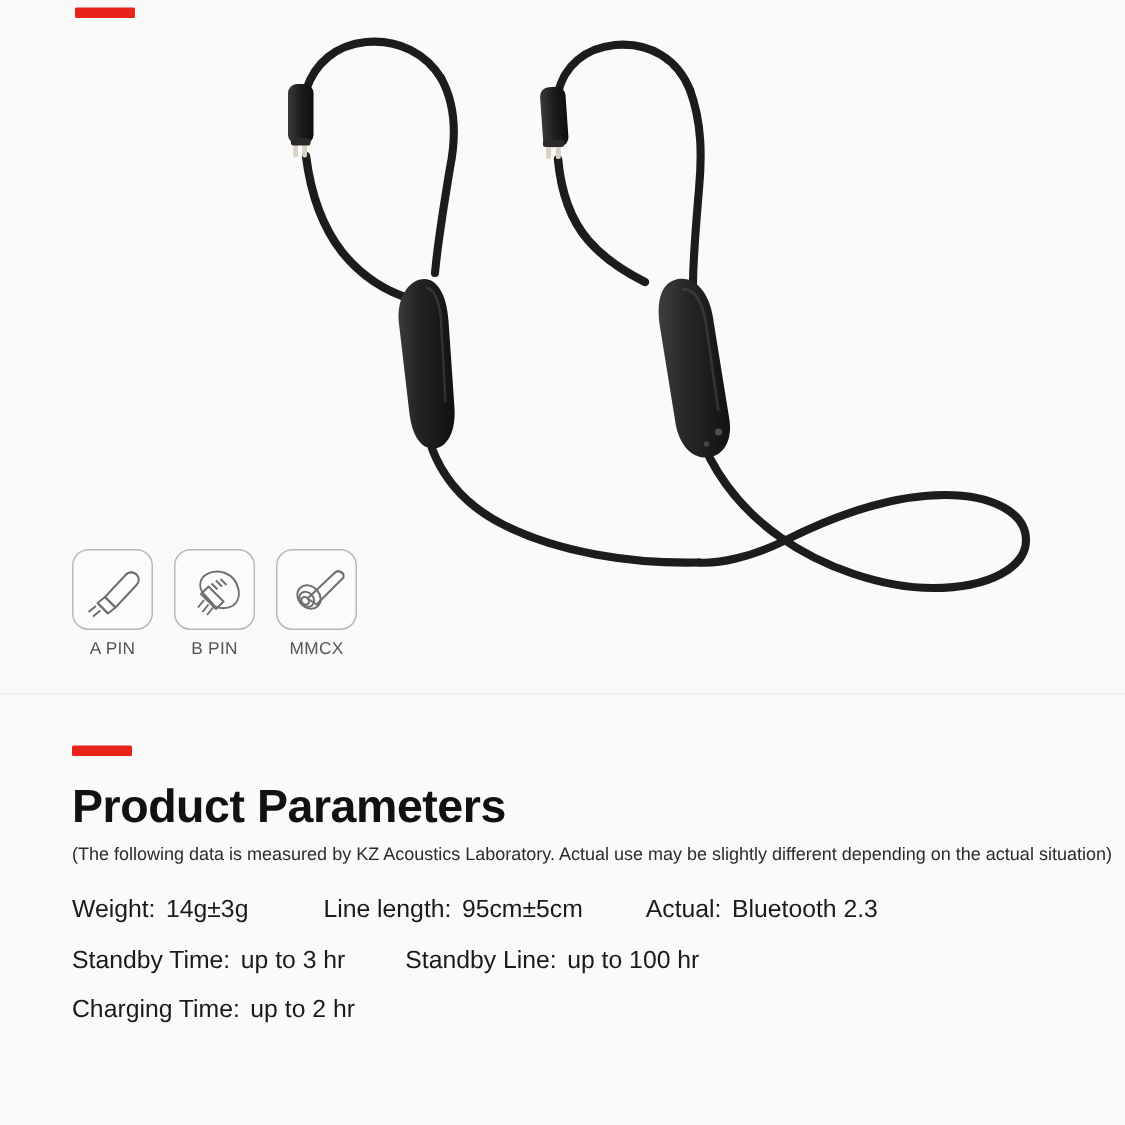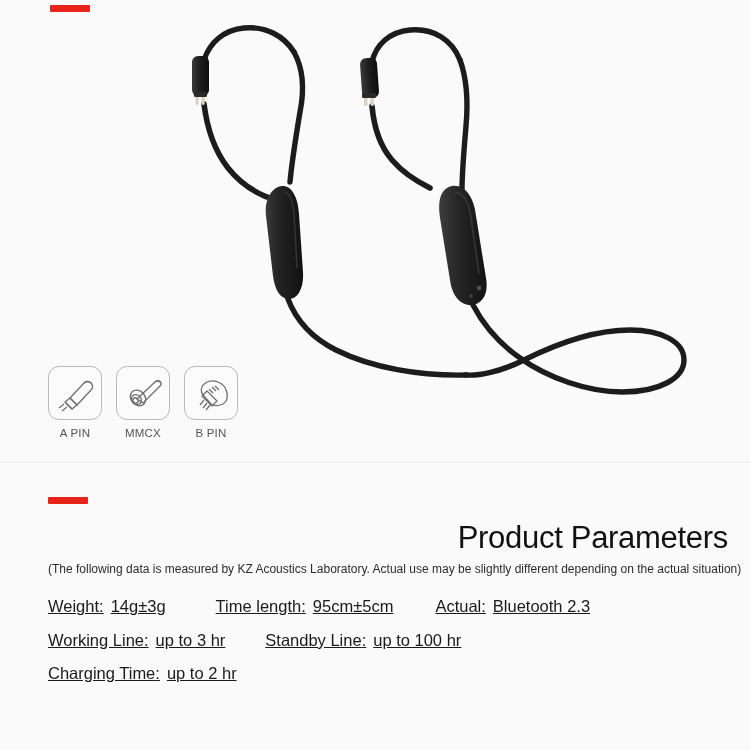--- a/index.html
+++ b/index.html
@@ -12,21 +12,20 @@
     background: #fafafa;
     font-family: "Liberation Sans", sans-serif;
     color: #1a1a1a;
     overflow: hidden;
     position: relative;
   }
   .page {
     position: relative;
     width: 750px;
     height: 750px;
-    text-align: right;
   }
 
   
   .accent-bar {
     position: absolute;
     width: 40px;
     height: 7px;
     background: #e8231a;
     border-radius: 1px;
   }
@@ -90,36 +89,35 @@
 
   
   .params {
     position: absolute;
     left: 48px;
     top: 520px;
     width: 680px;
   }
   .section-title {
     font-size: 31px;
-    font-weight: normal;
+    font-weight: bold;
     letter-spacing: -0.3px;
     color: #111111;
     margin: 0;
     line-height: 1.15;
   }
   .section-note {
     margin-top: 6px;
     font-size: 12px;
     color: #2b2b2b;
     line-height: 1.3;
     white-space: nowrap;
   }
   .spec-list {
     margin-top: 21px;
-    text-decoration: underline;
   }
   .spec-row {
     display: flex;
     align-items: baseline;
     font-size: 16.5px;
     color: #1a1a1a;
     line-height: 1.0;
     margin-bottom: 17px;
     white-space: nowrap;
   }
@@ -228,82 +226,82 @@
           </g>
         </svg>
       </div>
       <div class="icon-label">A PIN</div>
     </div>
 
     <div class="icon-item">
       <div class="icon-box">
         <svg width="44" height="44" viewBox="0 0 44 44">
           <g stroke="#6e6e6e" stroke-width="1.3" fill="none" stroke-linejoin="round">
-            <path d="M16,28 L34,11 C36,9 39,10 40,12 L40,14 L22,32 Z"></path>
-            <ellipse cx="17" cy="27" rx="7" ry="8.5" transform="rotate(-43 17 27)"></ellipse>
-            <ellipse cx="15.5" cy="28.5" rx="4.4" ry="5.4" transform="rotate(-43 15.5 28.5)"></ellipse>
-            <ellipse cx="14.5" cy="29.5" rx="2.3" ry="2.8" transform="rotate(-43 14.5 29.5)"></ellipse>
-            <path d="M34,11 C36,9 39,10 40,12"></path>
-          </g>
-        </svg>
-      </div>
-      <div class="icon-label">MMCX</div>
-    </div>
-
-    <div class="icon-item">
-      <div class="icon-box">
-        <svg width="44" height="44" viewBox="0 0 44 44">
-          <g stroke="#6e6e6e" stroke-width="1.3" fill="none" stroke-linejoin="round">
             <path d="M14,14 C18,10 24,9 29,11 C34,13 37,17 38,22 C39,27 37,31 34,33"></path>
             <path d="M14,14 C12,17 12,21 14,24 L22,33"></path>
             <path d="M22,33 C25,35 30,35 34,33"></path>
             <path d="M18,20 L28,30 L23,35 L13,25 Z"></path>
             <path d="M20,18 L24,22 M23,16 L27,20 M26,15 L30,19"></path>
             <path d="M15,29 L11,34 M18,32 L14,37 M21,34 L17,39"></path>
           </g>
         </svg>
       </div>
       <div class="icon-label">B PIN</div>
     </div>
 
+    <div class="icon-item">
+      <div class="icon-box">
+        <svg width="44" height="44" viewBox="0 0 44 44">
+          <g stroke="#6e6e6e" stroke-width="1.3" fill="none" stroke-linejoin="round">
+            <path d="M16,28 L34,11 C36,9 39,10 40,12 L40,14 L22,32 Z"></path>
+            <ellipse cx="17" cy="27" rx="7" ry="8.5" transform="rotate(-43 17 27)"></ellipse>
+            <ellipse cx="15.5" cy="28.5" rx="4.4" ry="5.4" transform="rotate(-43 15.5 28.5)"></ellipse>
+            <ellipse cx="14.5" cy="29.5" rx="2.3" ry="2.8" transform="rotate(-43 14.5 29.5)"></ellipse>
+            <path d="M34,11 C36,9 39,10 40,12"></path>
+          </g>
+        </svg>
+      </div>
+      <div class="icon-label">MMCX</div>
+    </div>
+
   </div>
 
   <div class="divider"></div>
 
   <div class="accent-bar accent-mid"></div>
 
   <div class="params">
     <h1 class="section-title">Product Parameters</h1>
     <div class="section-note">(The following data is measured by KZ Acoustics Laboratory. Actual use may be slightly different depending on the actual situation)</div>
 
     <div class="spec-list">
 
       <div class="spec-row">
         <span class="spec-item">
           <span class="spec-key">Weight</span>
             <span class="spec-sep">:</span>
             <span class="spec-val">14g±3g</span>
         </span>
         <span class="gap-1"></span>
         <span class="spec-item">
-          <span class="spec-key">Time length</span>
+          <span class="spec-key">Line length</span>
             <span class="spec-sep">:</span>
             <span class="spec-val">95cm±5cm</span>
         </span>
         <span class="gap-2"></span>
         <span class="spec-item">
           <span class="spec-key">Actual</span>
             <span class="spec-sep">:</span>
             <span class="spec-val">Bluetooth 2.3</span>
         </span>
       </div>
 
       <div class="spec-row">
         <span class="spec-item">
-          <span class="spec-key">Working Line</span>
+          <span class="spec-key">Standby Time</span>
             <span class="spec-sep">:</span>
             <span class="spec-val">up to 3 hr</span>
         </span>
         <span class="gap-3"></span>
         <span class="spec-item">
           <span class="spec-key">Standby Line</span>
             <span class="spec-sep">:</span>
             <span class="spec-val">up to 100 hr</span>
         </span>
       </div>

